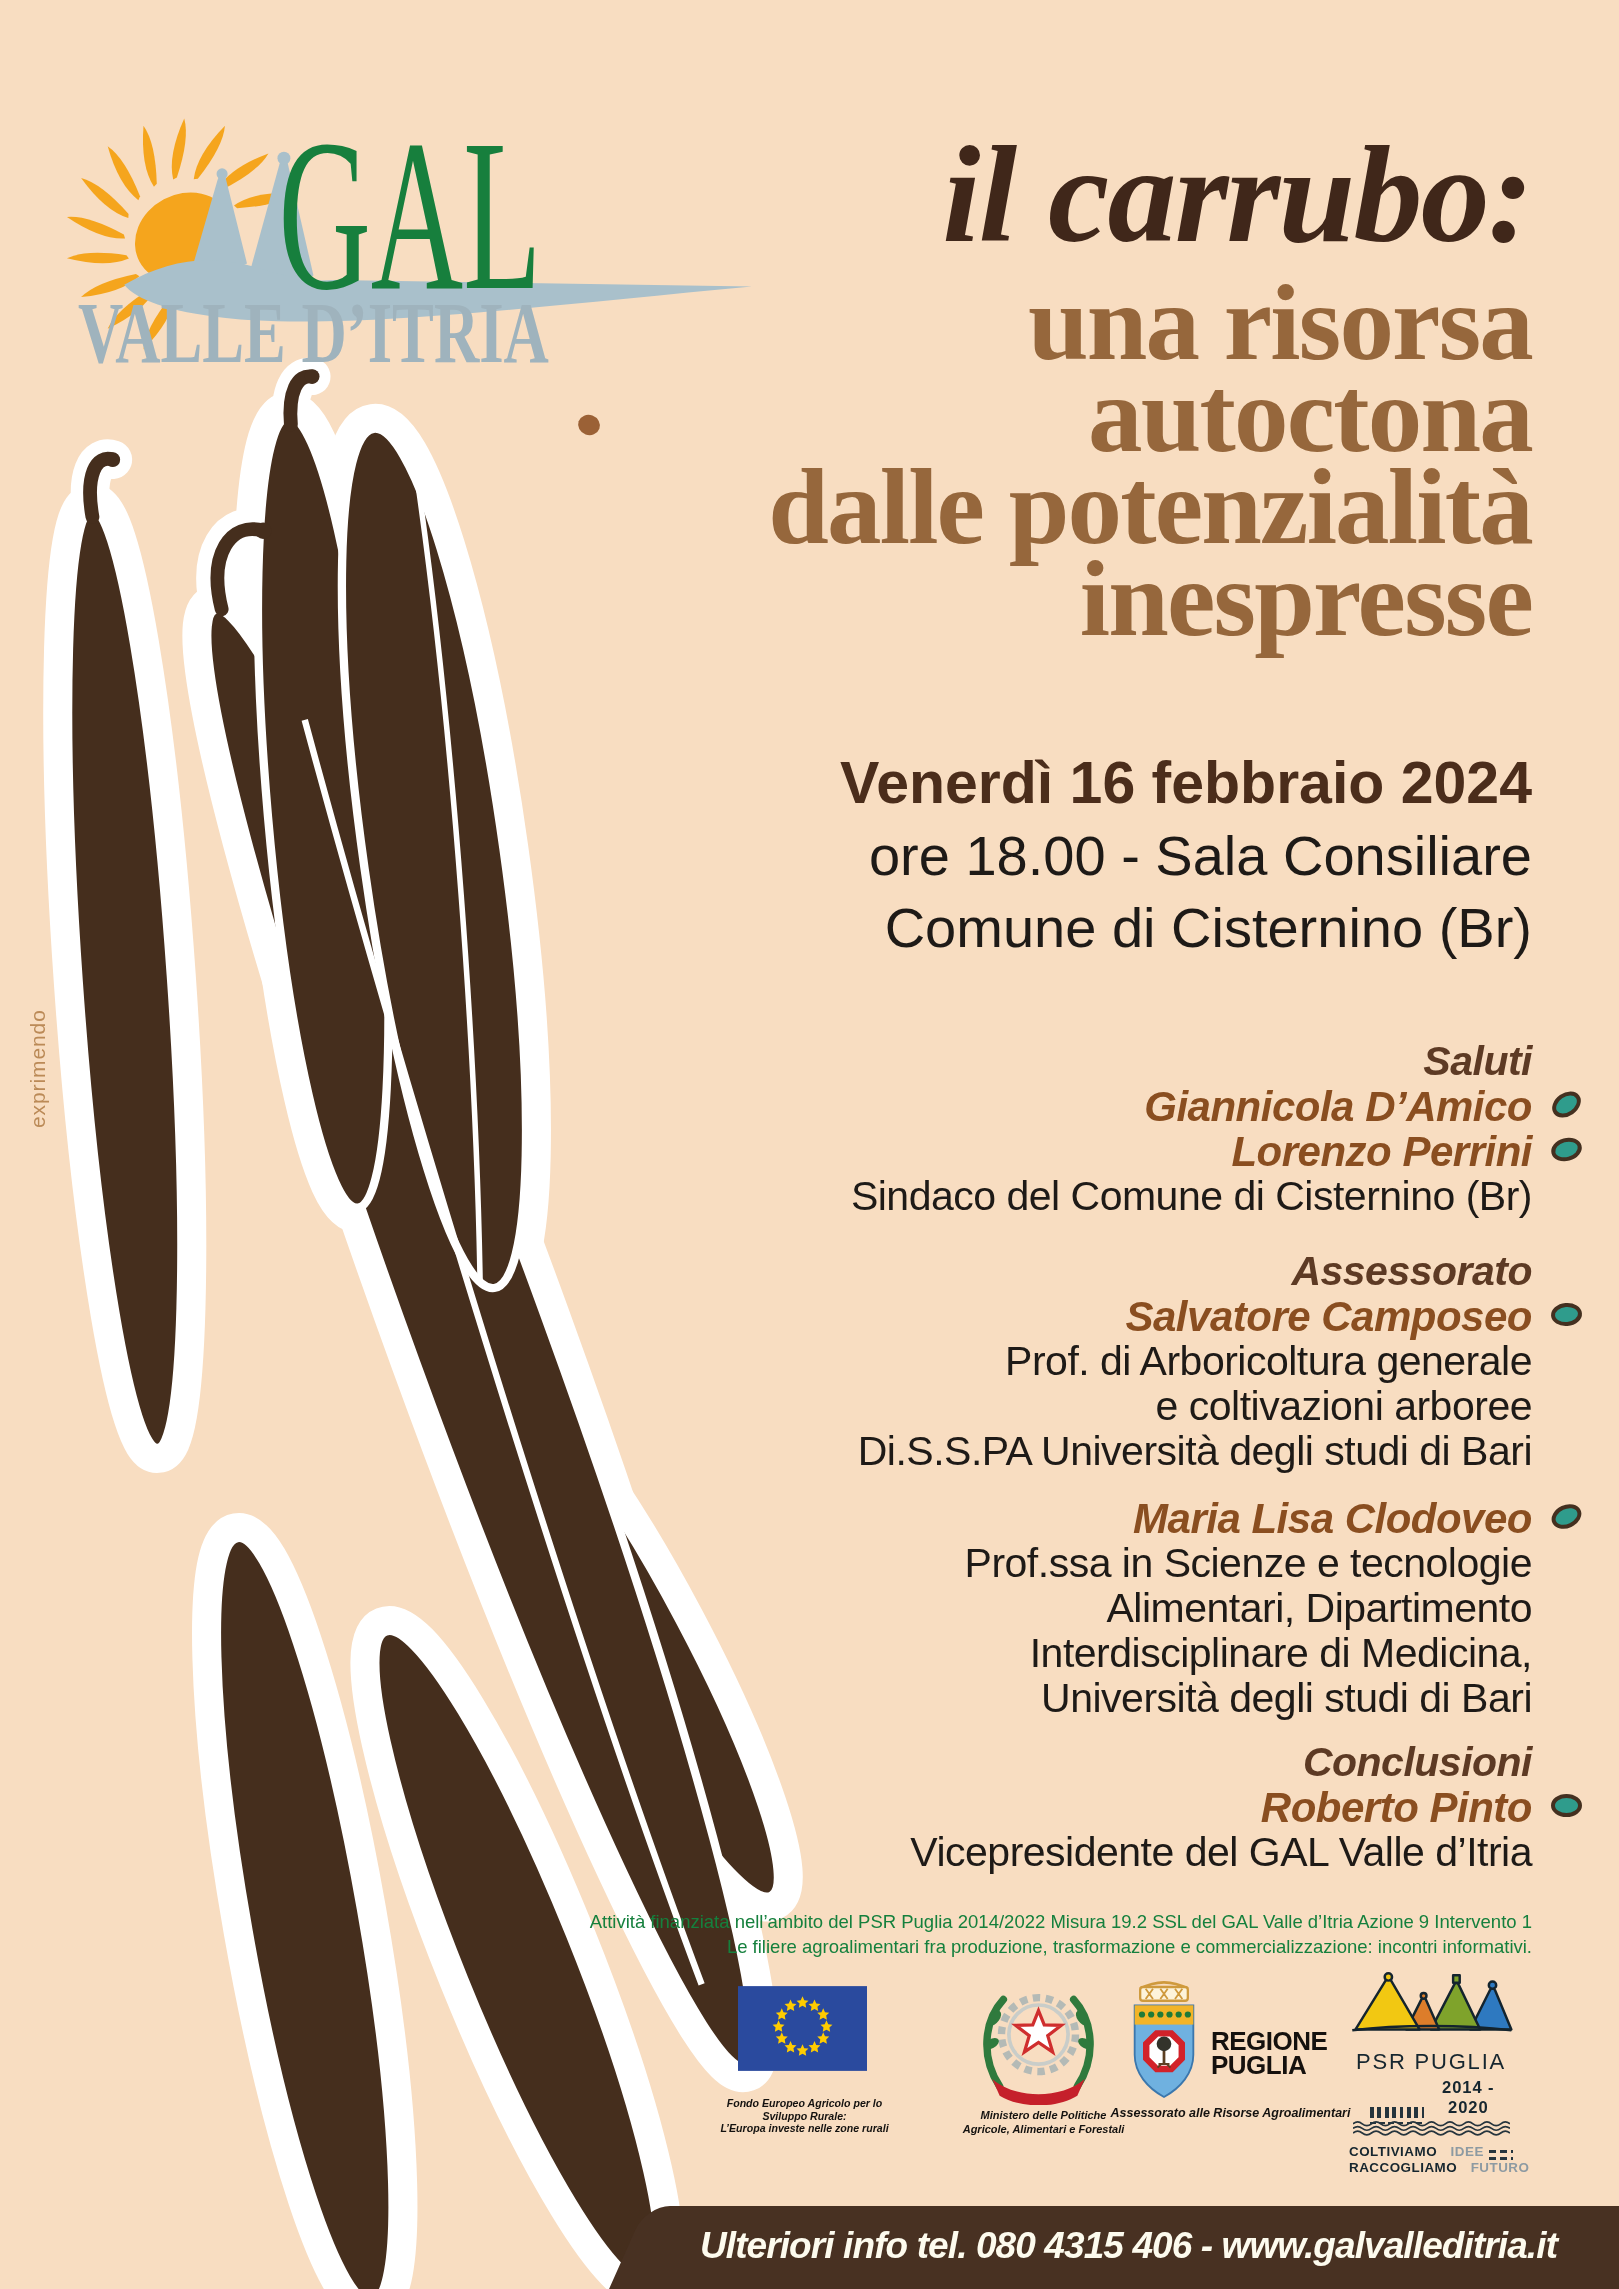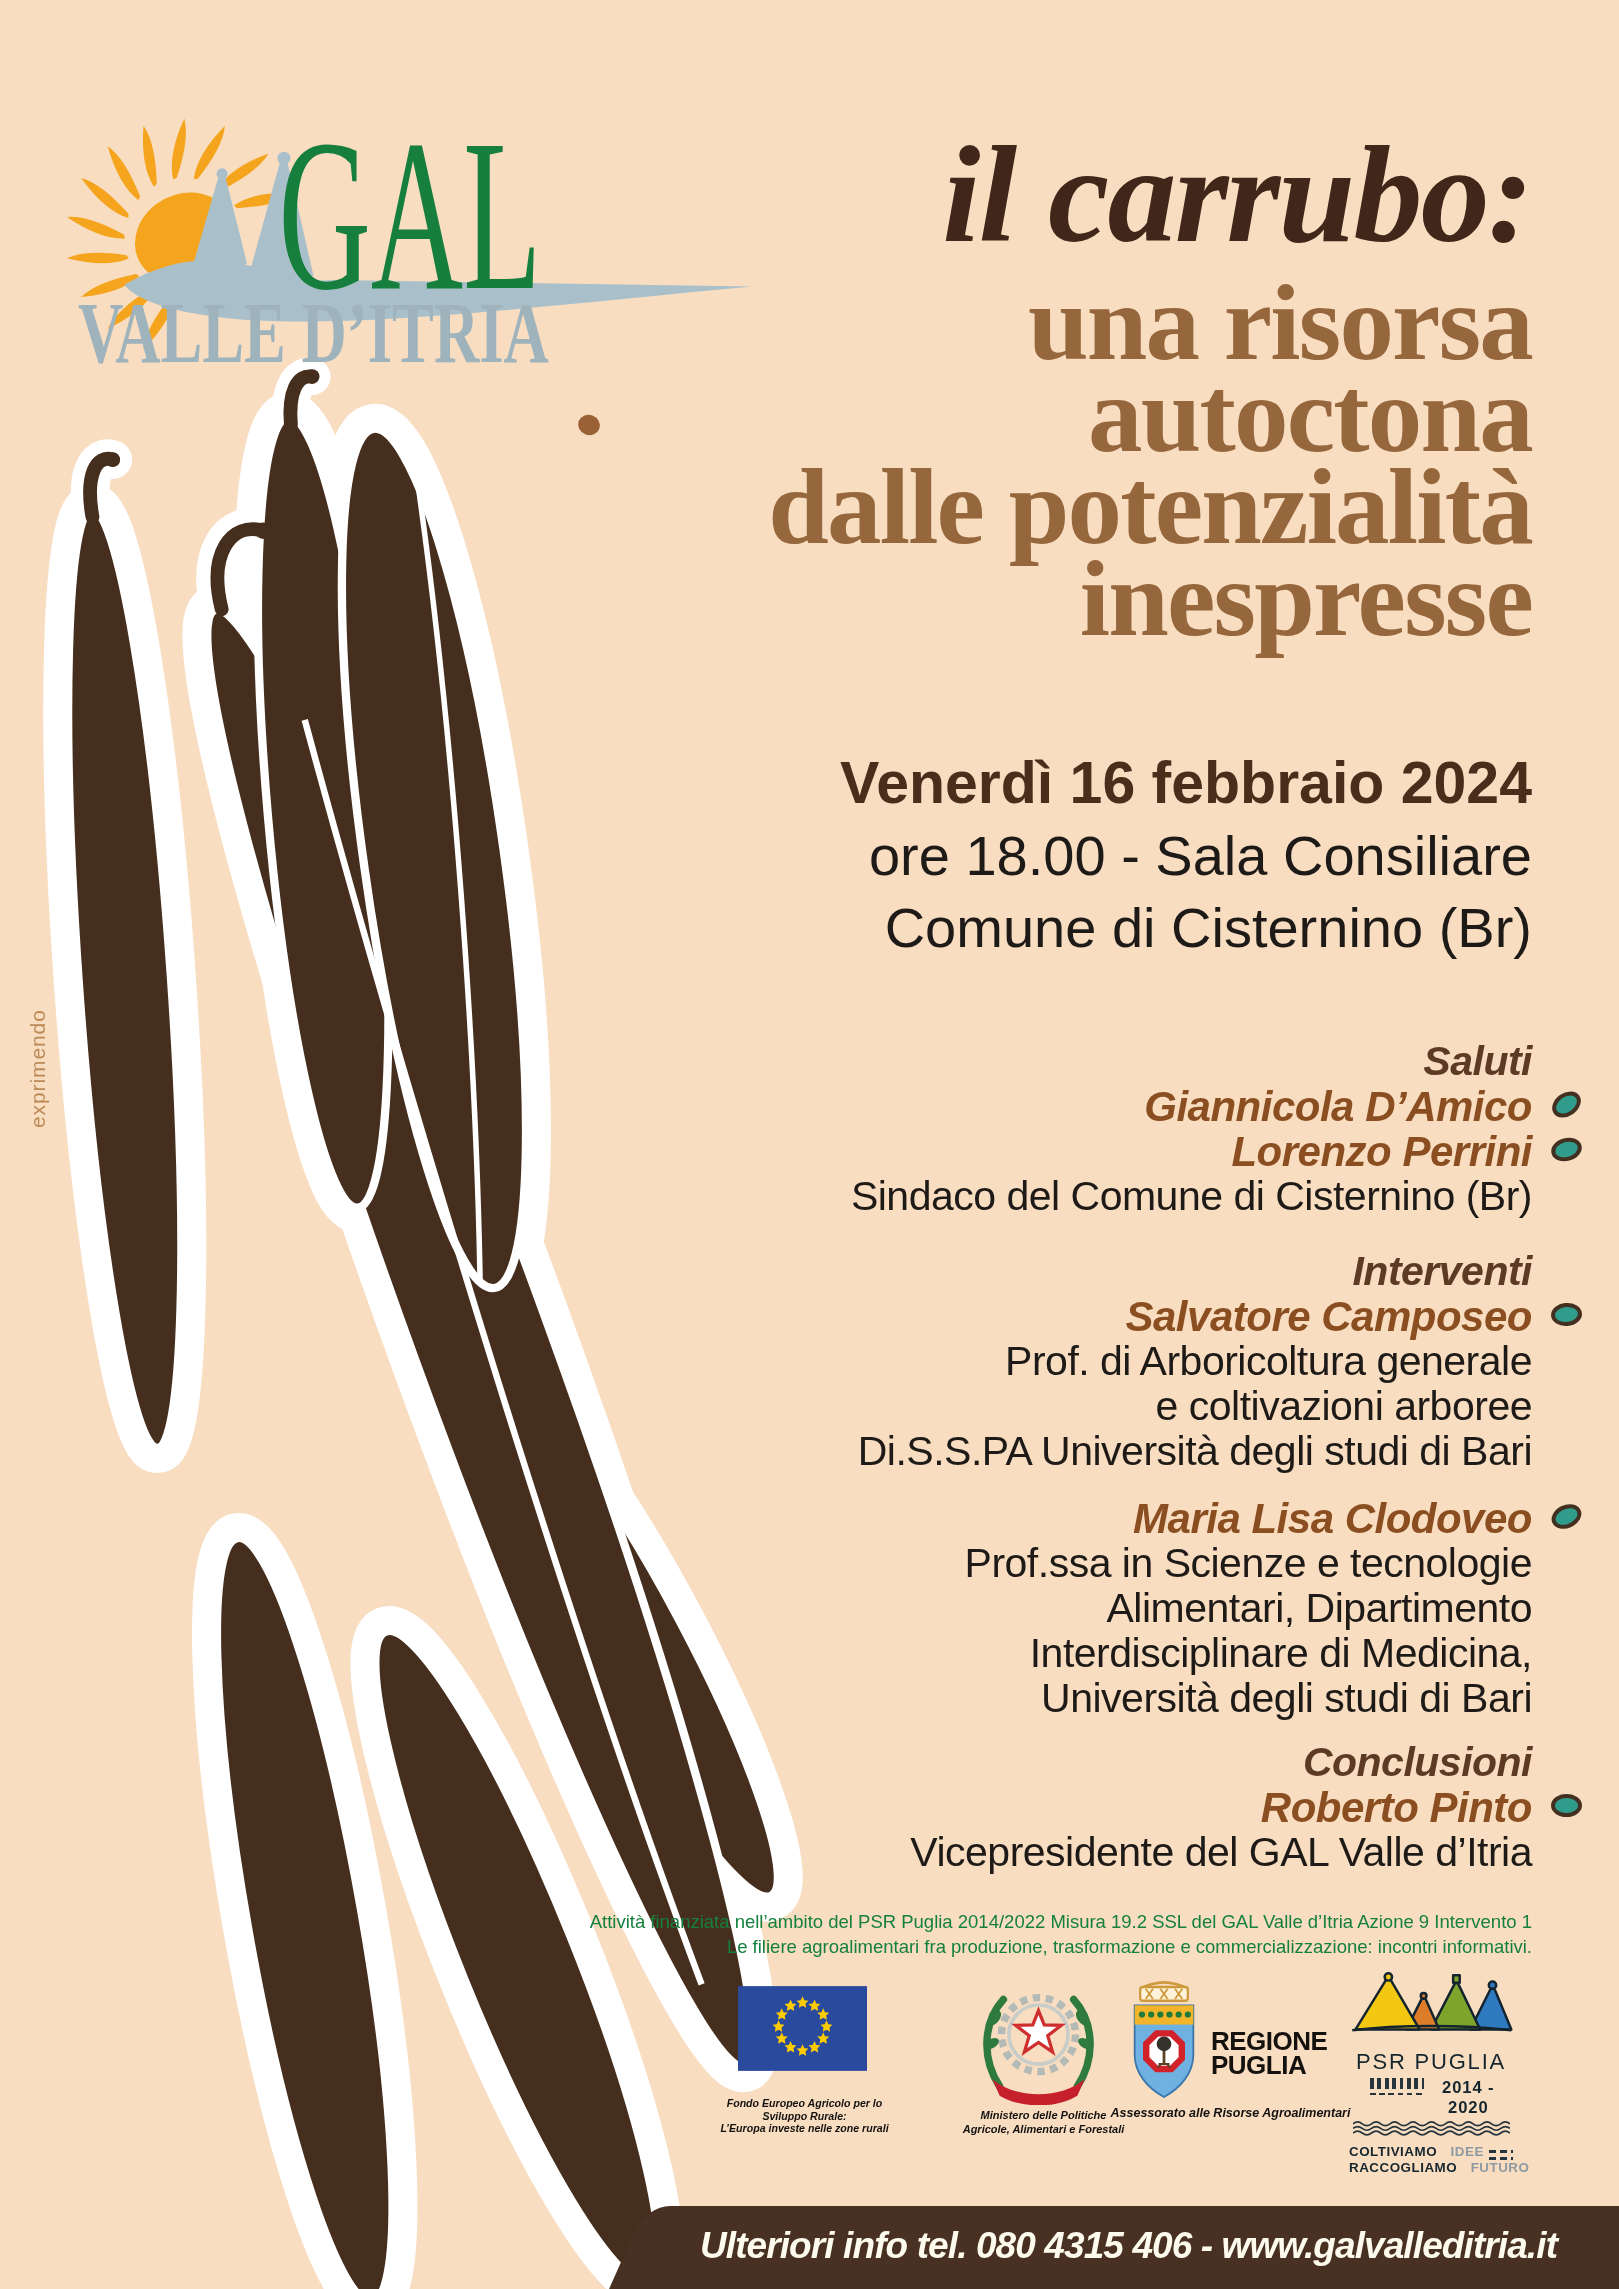--- a/index.html
+++ b/index.html
@@ -46,21 +46,21 @@
   .caption{font-weight:bold;font-style:italic;color:#141210;text-align:center;}
   .eu-caption{position:absolute;left:688px;top:2097px;width:233px;font-size:10.6px;line-height:12.5px;}
   .min-caption{position:absolute;left:951px;top:2108px;width:185px;font-size:11px;line-height:14px;}
   .reg-caption{position:absolute;left:1108px;top:2106px;width:245px;font-size:12.5px;line-height:14px;}
   .regione-name{
     position:absolute;left:1211px;top:2029px;font-size:26px;line-height:24px;
     font-weight:800;color:#15110e;letter-spacing:-0.5px;
   }
   .psr{position:absolute;left:1349px;top:1971px;width:164px;text-align:center;color:#16262f;}
   .psr-title{font-size:22px;font-weight:normal;letter-spacing:1.8px;margin-top:9px;white-space:nowrap;}
-  .psr-years{display:flex;align-items:flex-start;justify-content:space-between;margin-top:2.8px;margin-left:21px;}
+  .psr-years{display:flex;align-items:flex-end;justify-content:space-between;margin-top:2.8px;margin-left:21px;}
   .psr-bars{width:59px;height:11px;background:repeating-linear-gradient(90deg,#25343d 0 3.7px,transparent 3.7px 7.4px);position:relative;}
   .psr-bars::after{content:"";position:absolute;left:0;top:14.8px;width:54px;height:2.8px;
     background:repeating-linear-gradient(90deg,#25343d 0 5.5px,transparent 5.5px 9.2px);box-shadow:0 0 0 0;}
   .psr-years-text{font-size:16.6px;font-weight:bold;letter-spacing:0.9px;}
   .psr-tag{font-size:13.4px;font-weight:bold;letter-spacing:0.5px;text-align:left;line-height:15.7px;display:flex;align-items:center;gap:5.5px;}
   .psr-gray{color:#8d9aa2;padding-left:8px;}
   .dashes{display:inline-block;width:42px;height:2.8px;background:repeating-linear-gradient(90deg,#25343d 0 7.4px,transparent 7.4px 11px);position:relative;}
   .dashes::after{content:"";position:absolute;left:0;top:6.5px;width:100%;height:2.8px;background:inherit;}
   
   .footer-bar{
@@ -174,21 +174,21 @@
   <div class="p-name">
     <span>Giannicola D’Amico</span>
     <span class="dot"></span>
   </div>
   <div class="p-name">
     <span>Lorenzo Perrini</span>
     <span class="dot" style="transform:rotate(-15deg)"></span>
   </div>
   <div class="p-role">Sindaco del Comune di Cisternino (Br)</div>
 
-  <div class="p-label gap-lg">Interventi</div>
+  <div class="p-label gap-lg">Assessorato</div>
   <div class="p-name">
     <span>Salvatore Camposeo</span>
     <span class="dot" style="transform:rotate(-5deg)"></span>
   </div>
   <div class="p-role">Prof. di Arboricoltura generale</div>
   <div class="p-role">e coltivazioni arboree</div>
   <div class="p-role">Di.S.S.PA Università degli studi di Bari</div>
 
   <div class="p-name gap-md">
     <span>Maria Lisa Clodoveo</span>

